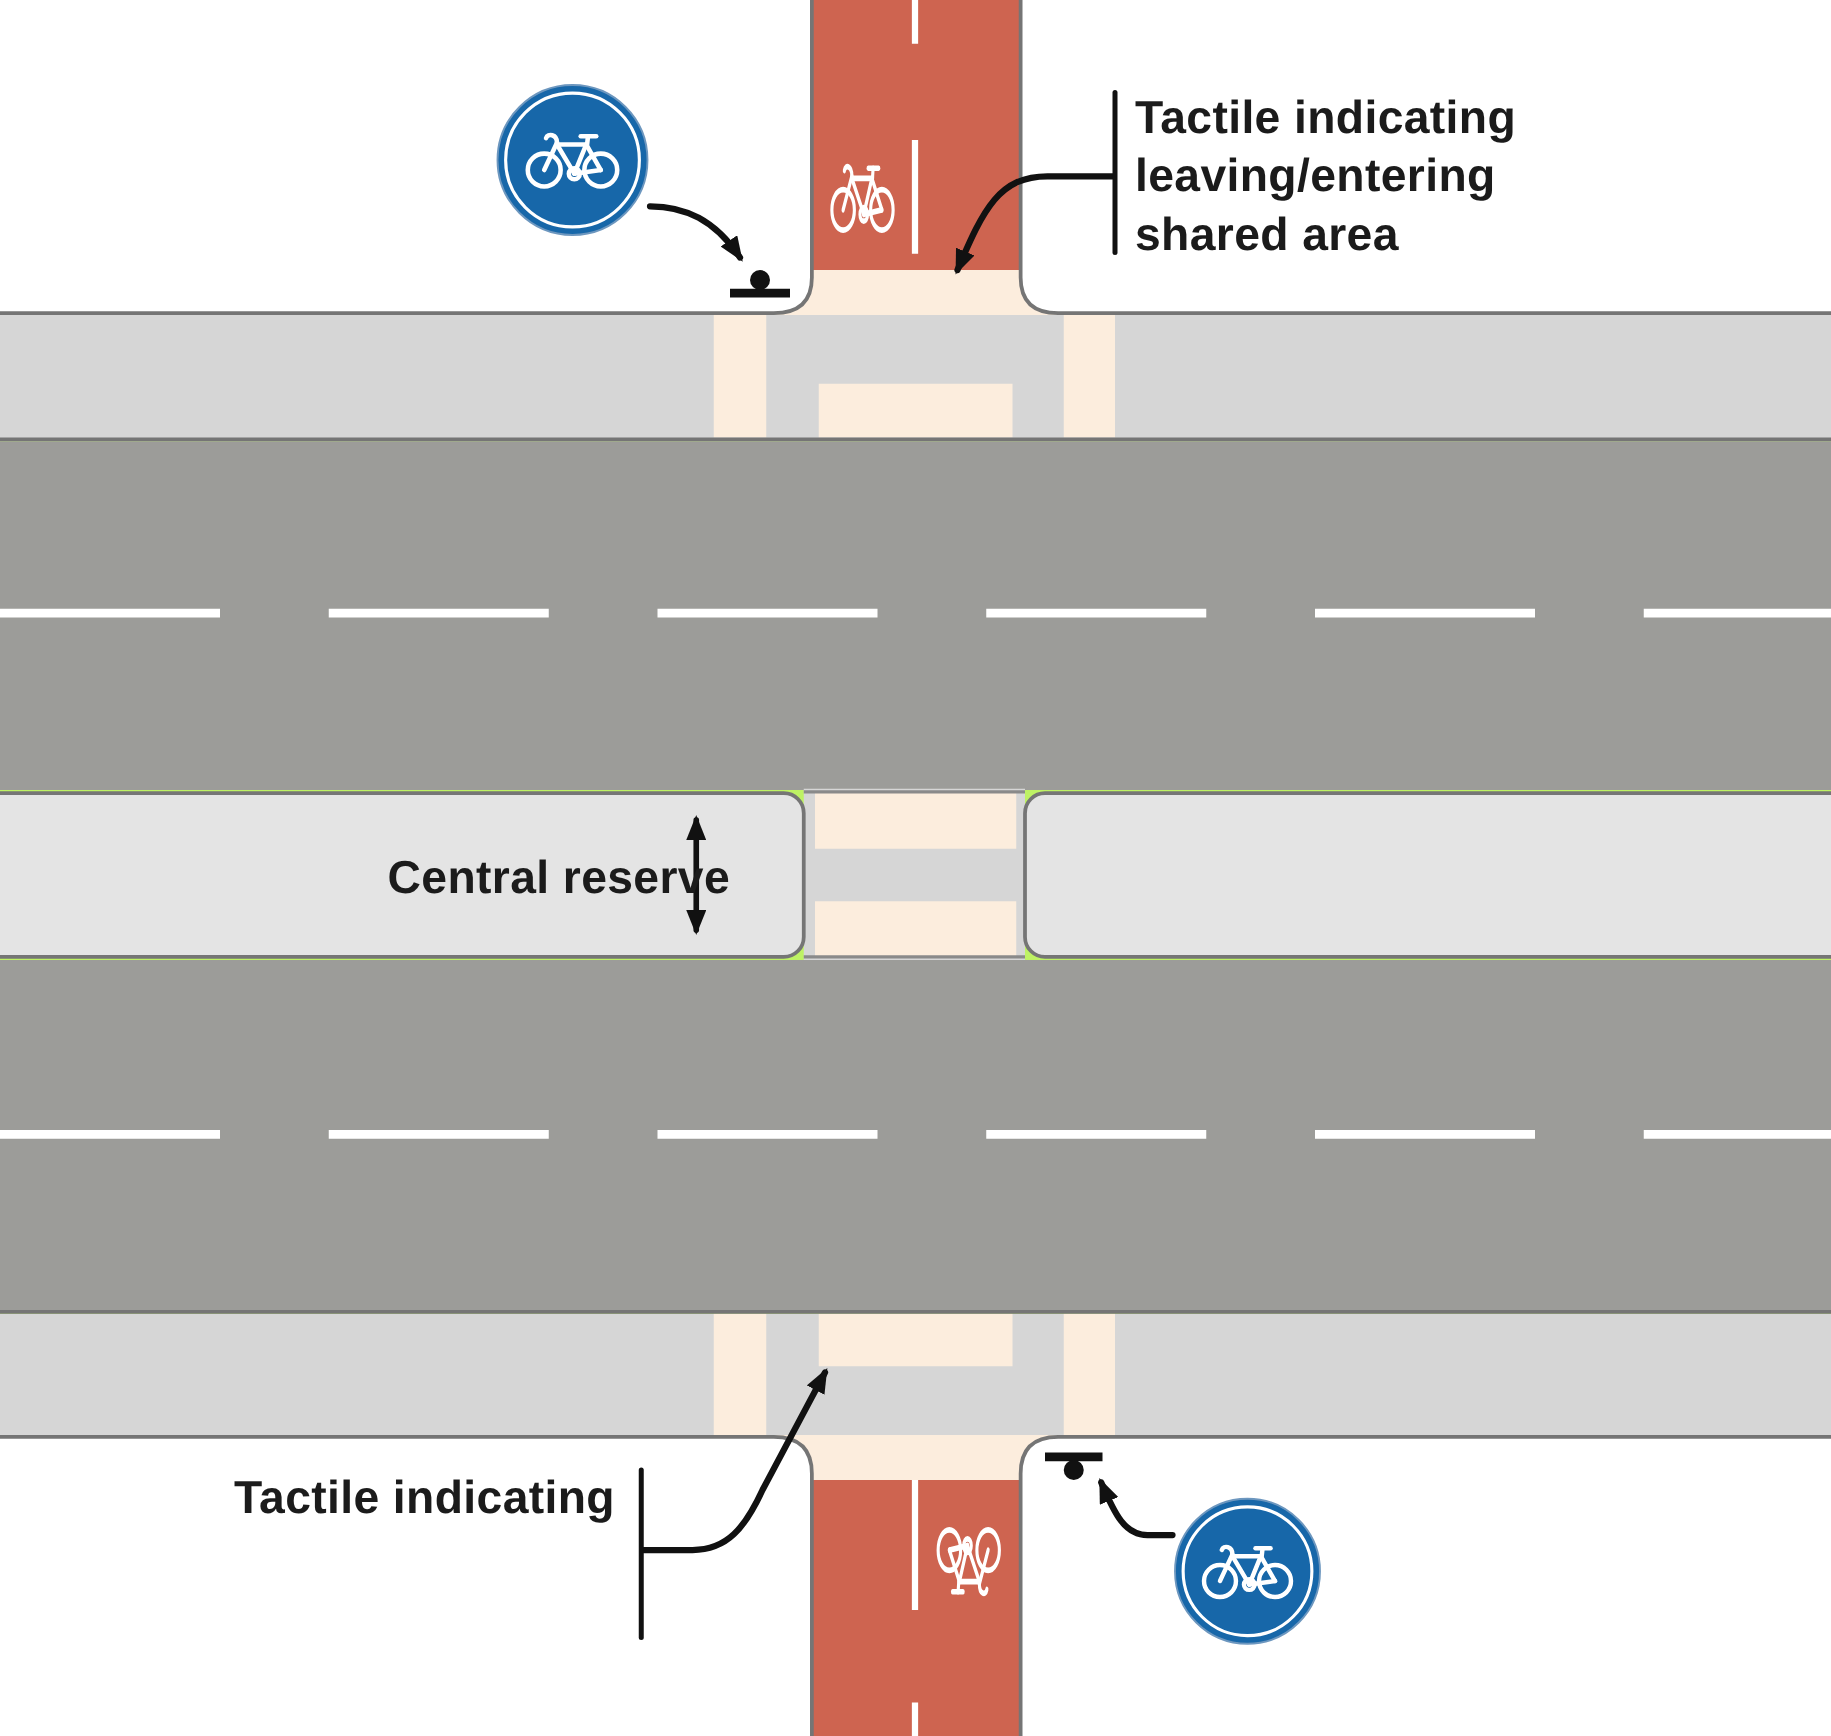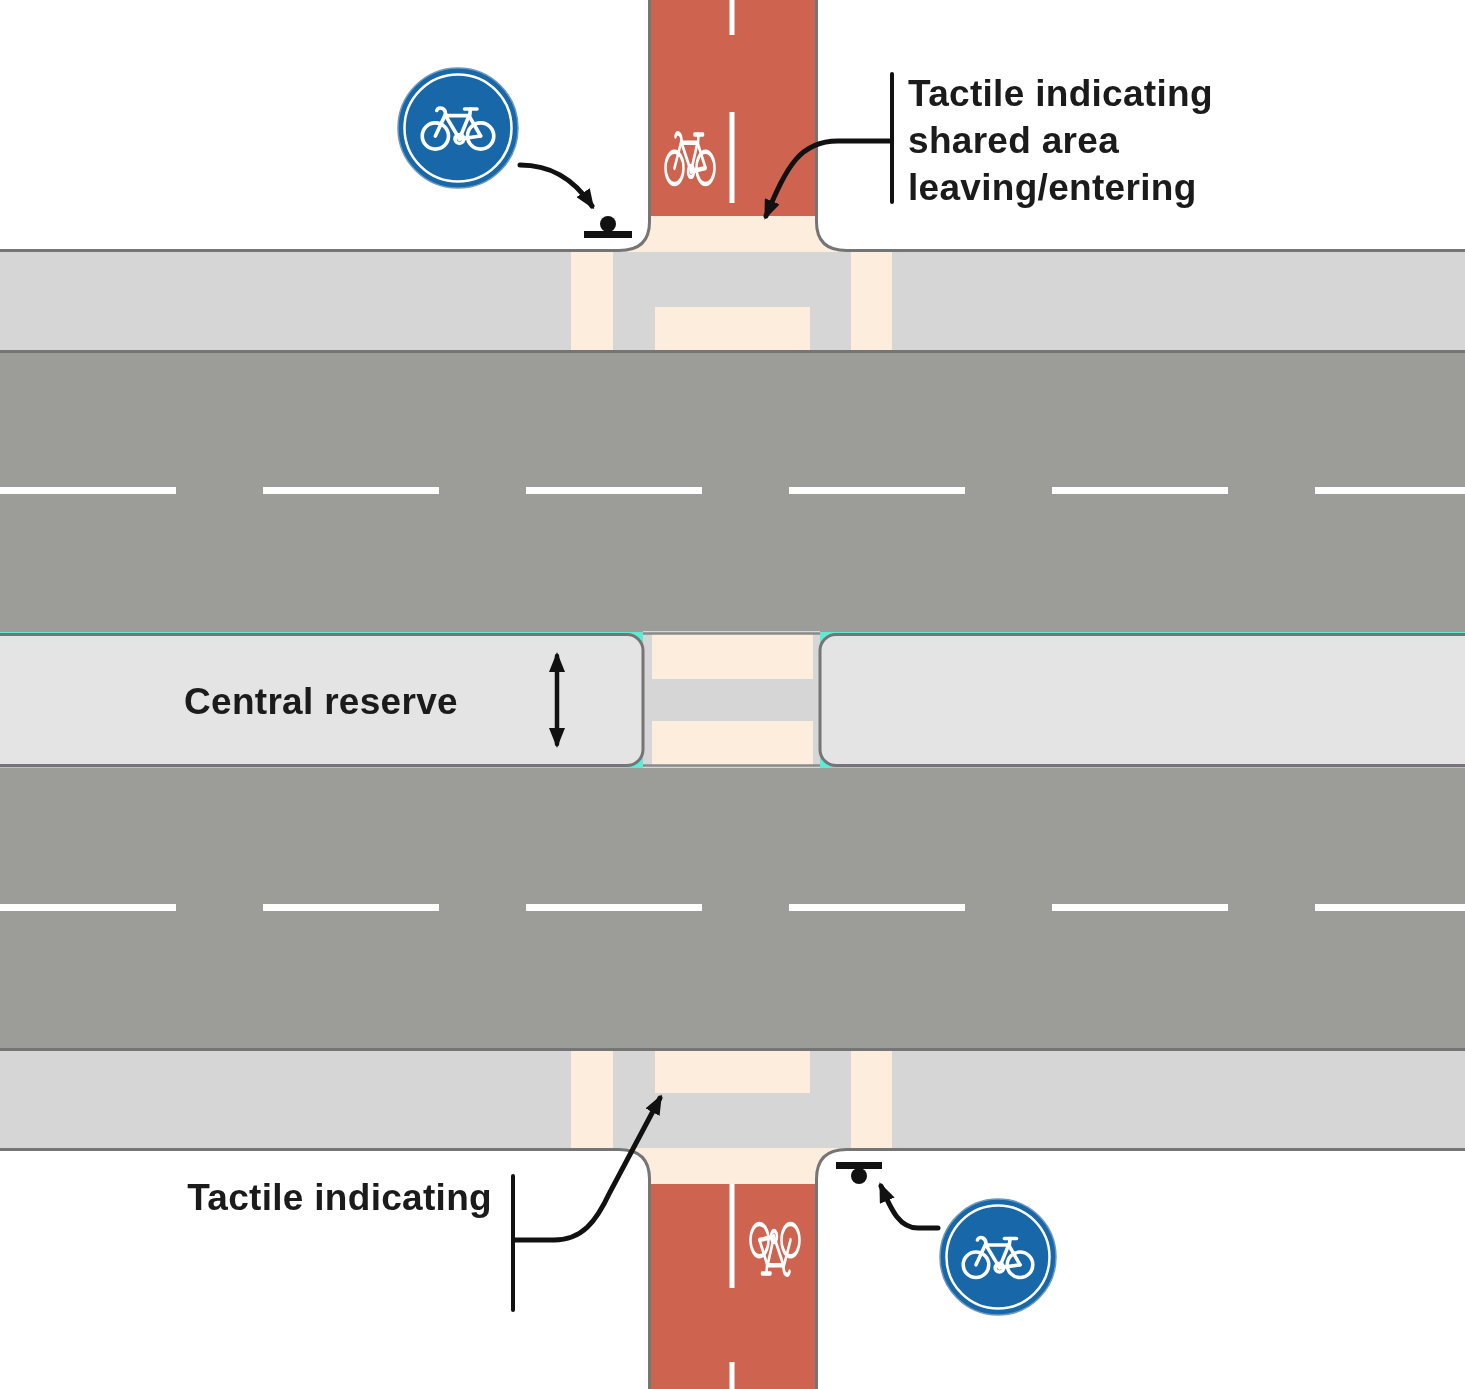--- a/index.html
+++ b/index.html
@@ -1,17 +1,17 @@
 <!DOCTYPE html>
 <html style="--track-red: #CE6450; --tactile-cream: #FCEDDD; --footway-grey: #D6D6D6; --reserve-grey: #E4E4E4; --road-grey: #9C9C99; --border-grey: #757575; --gap-line-grey: #8A8A8A; --sign-blue: #1767A9; --marking-white: #FFFFFF; --leader-black: #111111; --ink: #1B1B1B;"><head>
 <meta charset="utf-8">
 <style>
   html,body{margin:0;padding:0;background:#fff;}
   .canvas{
-    position:relative;width:1465px;height:1389px;overflow:hidden;background:#5eead4;
+    position:relative;width:1465px;height:1389px;overflow:hidden;background:#bef264;
     font-family:"Liberation Sans",sans-serif;
   }
   .canvas svg{position:absolute;left:0;top:0;display:block;}
 
   
   .fill-road{fill:var(--road-grey,#9C9C99);}
   .fill-footway{fill:var(--footway-grey,#D6D6D6);}
   .fill-corridor{fill:var(--footway-grey,#D6D6D6);}
   .fill-cream{fill:var(--tactile-cream,#FCEDDD);}
   .fill-red{fill:var(--track-red,#CE6450);}
@@ -36,21 +36,21 @@
   .bike{stroke:#fff;fill:none;stroke-width:5;stroke-linecap:round;stroke-linejoin:round;}
   .bike *{vector-effect:non-scaling-stroke;}
 
   
   .label{
     position:absolute;font-weight:700;font-size:37px;line-height:47px;
     color:var(--ink,#1B1B1B);letter-spacing:.3px;white-space:nowrap;
   }
   .label span{display:block;}
   .label-top{left:908px;top:70px;text-align:left;}
-  .label-central{left:184px;top:678px;width:400px;text-align:left;}
+  .label-central{left:184px;top:678px;width:400px;text-align:right;}
   .label-bottom{left:92px;top:1174px;width:400px;text-align:right;}
 </style>
 </head>
 <body>
 
 <div class="canvas">
 
   <svg width="1465" height="1389" viewBox="0 0 1465 1389" aria-hidden="true">
 
     <defs>
@@ -153,22 +153,22 @@
     <path class="ink leader" marker-end="url(#ah)" d="M938,1228 H918 C900,1228 892,1212 881,1186"></path>
 
     <path class="ink bar" d="M892,74 V202"></path>
     <path class="ink bar" d="M513,1176 V1310"></path>
 
     <path class="ink dblarrow" marker-start="url(#ah)" marker-end="url(#ah)" d="M557,656 V744"></path>
   </svg>
 
   <div class="label label-top">
     <span>Tactile indicating</span>
+    <span>leaving/entering</span>
     <span>shared area</span>
-    <span>leaving/entering</span>
   </div>
 
   <div class="label label-central">Central reserve</div>
 
   <div class="label label-bottom">
     <span>Tactile indicating</span>
   </div>
 
 </div>
 

